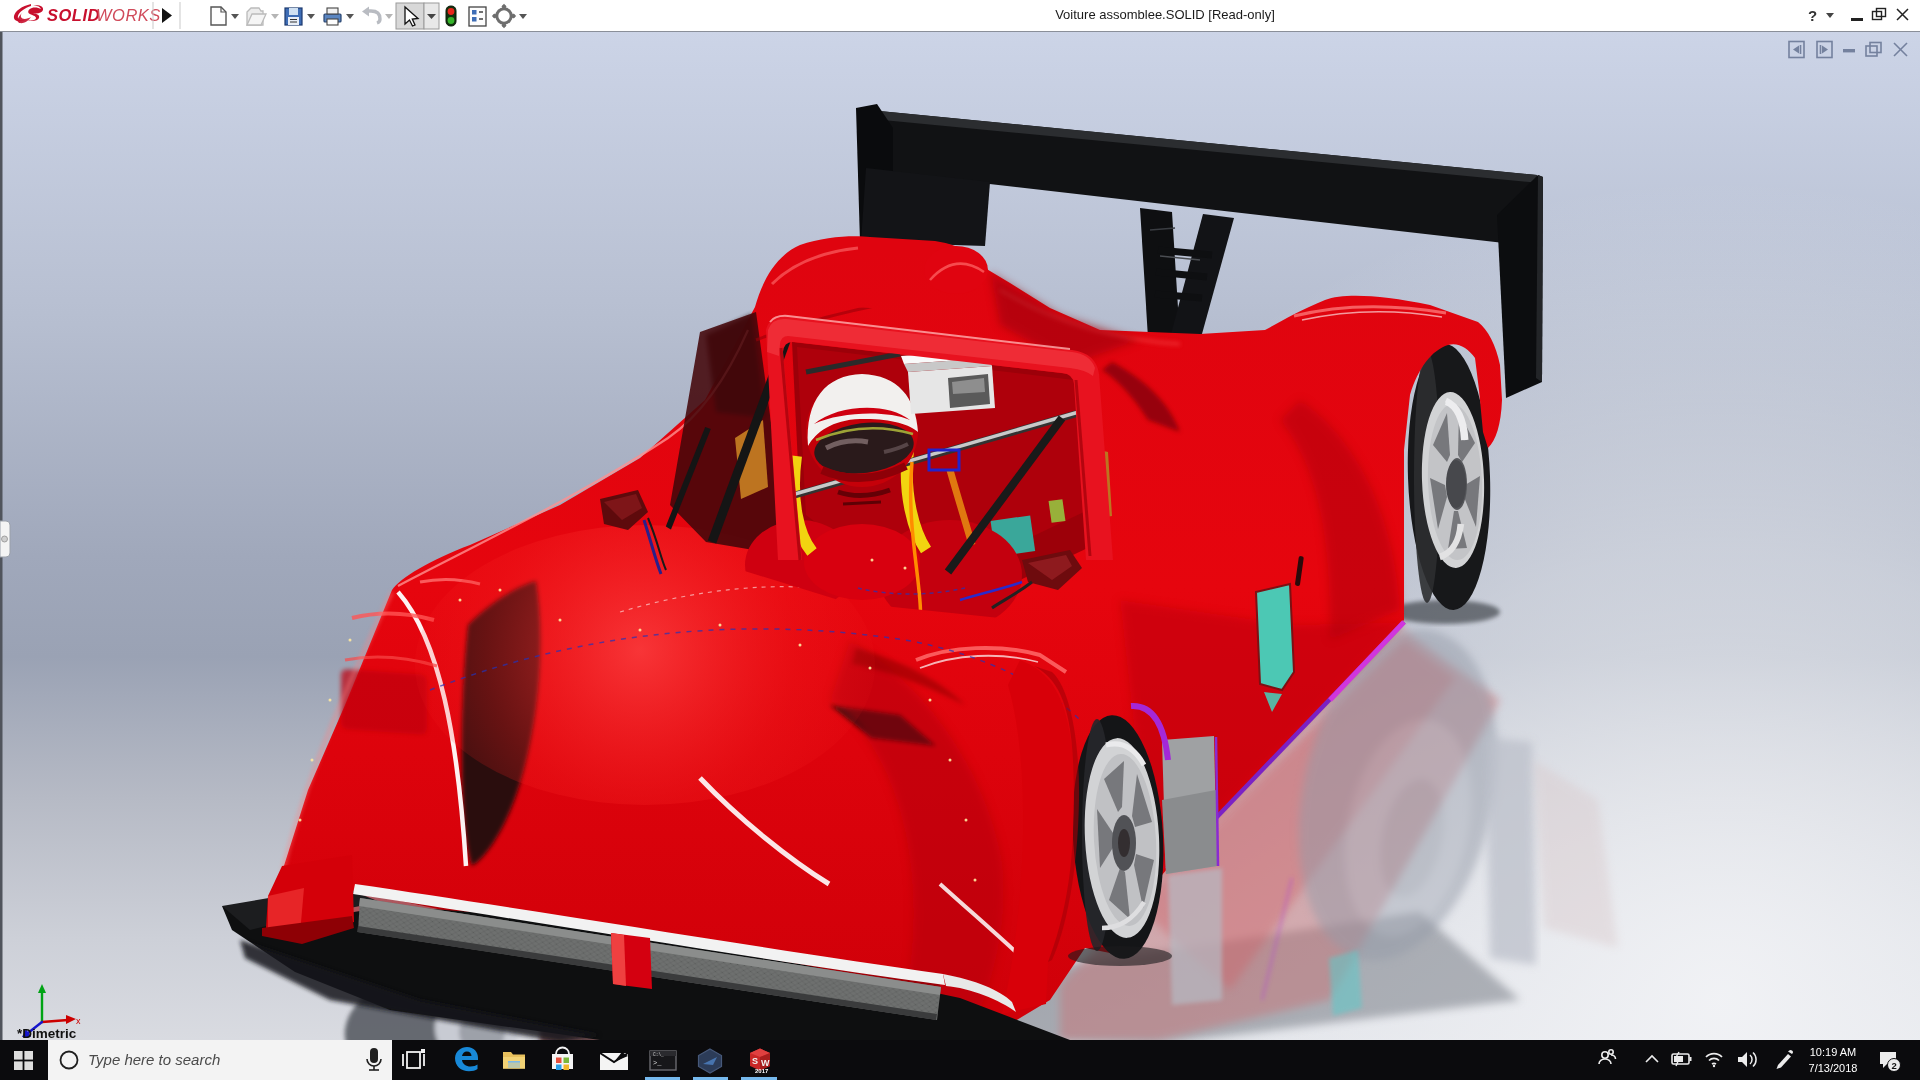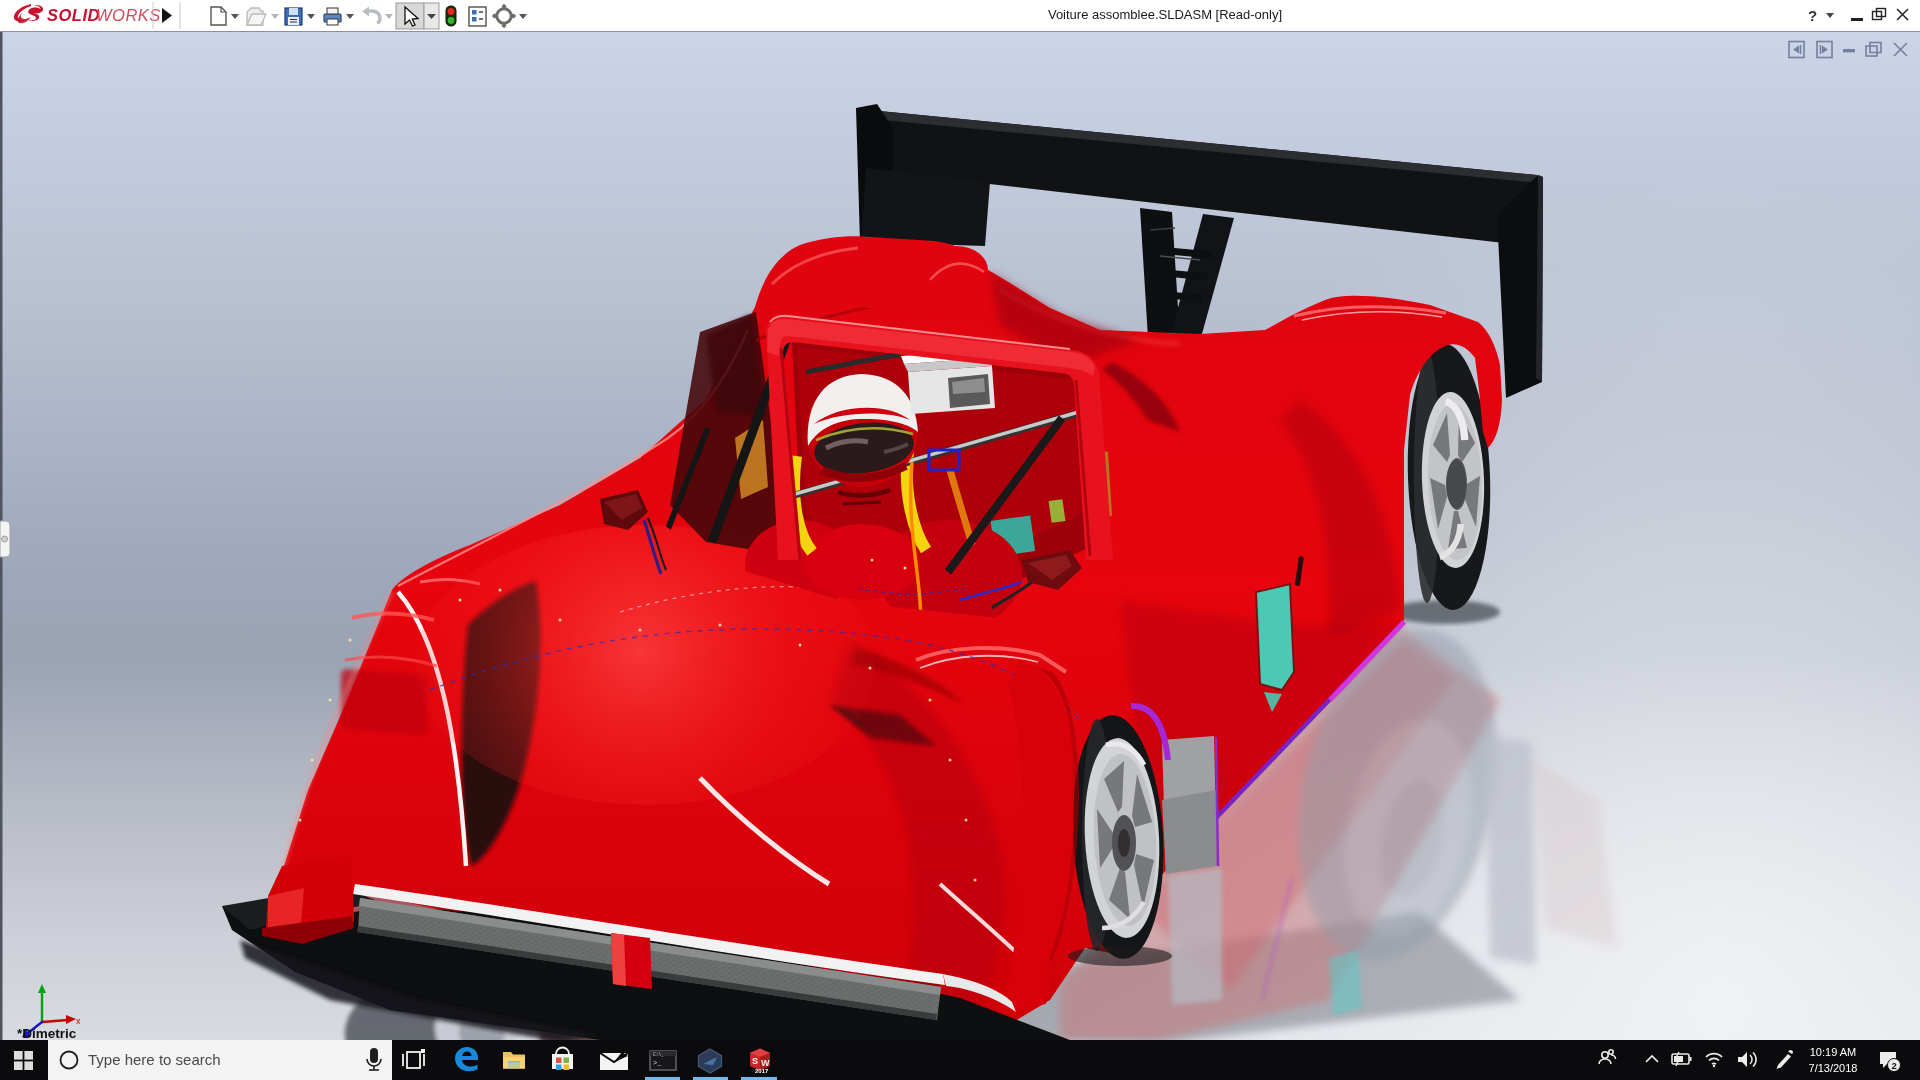--- a/index.html
+++ b/index.html
@@ -1,21 +1,21 @@
 <!DOCTYPE html>
 <html><head>
 <meta charset="utf-8">
 <style>
 html,body{margin:0;padding:0;background:#000;}
 #screen{position:relative;width:1920px;height:1080px;overflow:hidden;font-family:"Liberation Sans",sans-serif;background:#fff;}
 #vp{position:absolute;left:0;top:0;}
 .titlebar{position:absolute;left:0;top:0;width:1920px;height:31px;background:#ffffff;border-bottom:1px solid #8a8f99;z-index:10;}
 .tb-title{position:absolute;left:410px;top:0;width:1510px;text-align:center;font-size:13px;color:#1a1a1a;line-height:30px;}
 .taskbar{position:absolute;left:0;top:1040px;width:1920px;height:40px;background:#0b0b0d;z-index:10;}
-.search{position:absolute;left:48px;top:0px;width:344px;height:40px;background:#f3f3f3;}
+.search{position:absolute;left:48px;top:0px;width:344px;height:40px;background:#f3f3f3;font-style:italic;}
 .search .txt{position:absolute;left:40px;top:11px;font-size:15px;color:#4a4a4a;}
 .tray-time{position:absolute;left:1797px;top:4px;width:72px;color:#fff;font-size:11px;text-align:center;line-height:16px;}
 </style>
 </head>
 <body>
 <div id="screen">
 <svg id="vp" width="1920" height="1080" viewBox="0 0 1920 1080">
 <defs>
 <linearGradient id="sky" x1="0" y1="31" x2="0" y2="1040" gradientUnits="userSpaceOnUse">
 <stop offset="0" stop-color="#ccd4e7"></stop>
@@ -355,21 +355,21 @@
 <line x1="1820.5" y1="45" x2="1820.5" y2="54"></line>
 <rect x="1843" y="49" width="12" height="3.4" fill="#74819e" stroke="none"></rect>
 <rect x="1866" y="46" width="11" height="10"></rect>
 <rect x="1870" y="42.5" width="11" height="10"></rect>
 <line x1="1894" y1="43" x2="1907" y2="56"></line>
 <line x1="1907" y1="43" x2="1894" y2="56"></line>
 </g>
 </g>
 </svg>
 <div class="titlebar">
-<div class="tb-title">Voiture assomblee.SLDASM [Read-only]</div>
+<div class="tb-title">Voiture assomblee.SOLID [Read-only]</div>
 <svg width="1920" height="31" style="position:absolute;left:0;top:0">
 <g id="logo">
 <path d="M31,4 C22,6 15,11 14,16 C13,21 19,23 25,20 C20,21 17,19 18,16 C19,12 25,8 31,6 Z" fill="#c8102e"></path>
 <path d="M30,7 C24,10 20,14 21,17 C22,20 28,19 31,17 C28,22 21,25 18,22 C16,19 22,11 30,7 Z" fill="#c8102e" opacity="0.9"></path>
 <path d="M32,6 C38,4 44,6 43,10 C42,13 37,14 33,13 C37,14 40,15 39,18 C38,21 31,22 27,20 C32,21 36,20 36,18 C36,16 32,15 30,14 C27,13 28,9 32,8 C35,7 39,8 41,9 C40,6 36,5 32,6 Z" fill="#c8102e"></path>
 <text x="47" y="21" font-size="16.5" font-weight="700" font-style="italic" fill="#c8102e" letter-spacing="0.5">SOLID</text>
 <text x="96" y="21" font-size="16.5" font-style="italic" fill="#d04a5a" letter-spacing="0.5">WORKS</text>
 </g>
 <line x1="153" y1="2" x2="153" y2="29" stroke="#c9c9c9" stroke-width="1"></line>
 <polygon points="162,8 162,23 172,15.5" fill="#111"></polygon>

